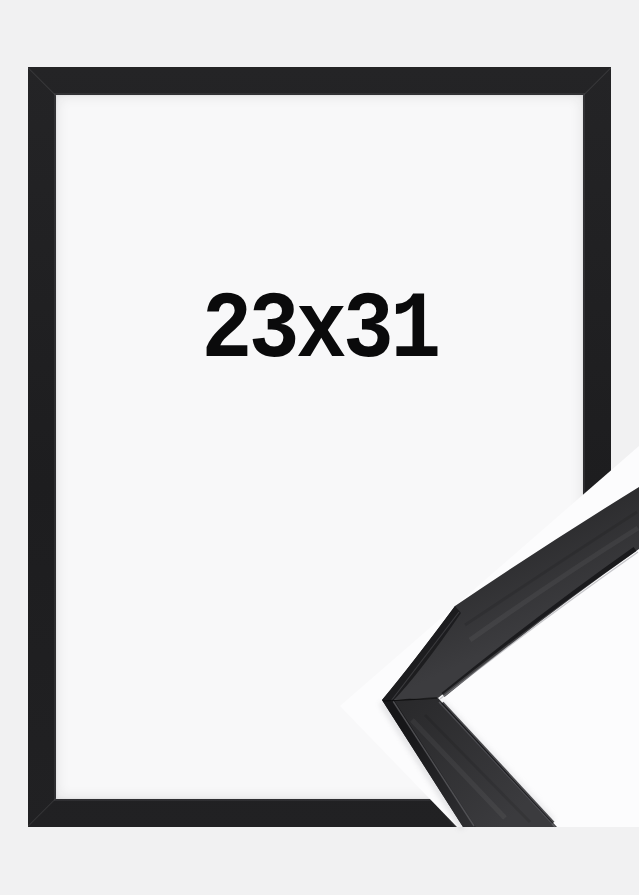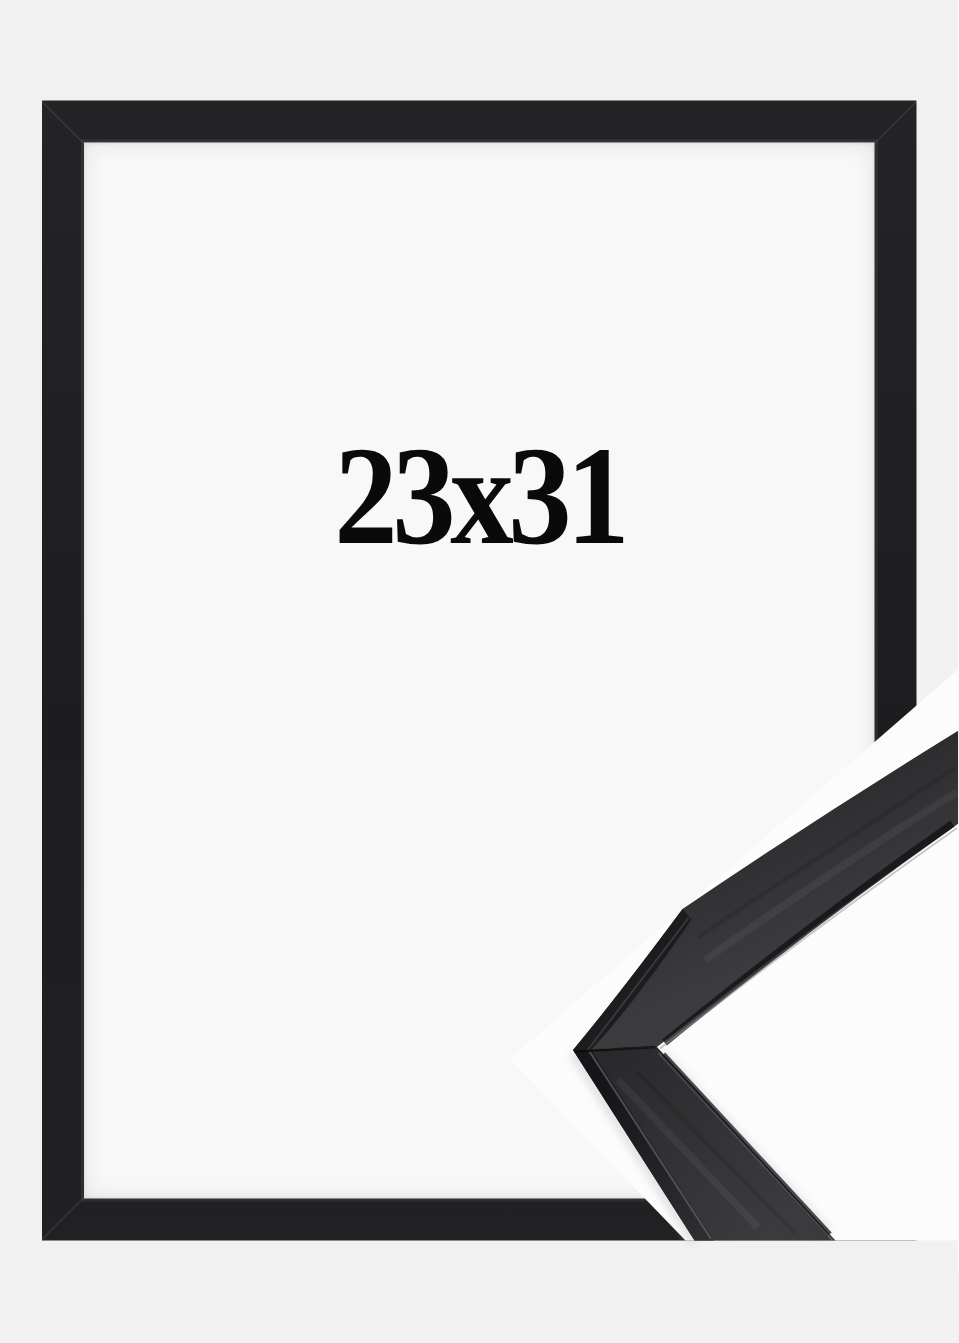--- a/index.html
+++ b/index.html
@@ -1,21 +1,21 @@
 <!DOCTYPE html>
 <html><head>
 <meta charset="utf-8">
 <style>
   html,body{margin:0;padding:0;}
   .stage{
     position:relative;
     width:639px;height:895px;
     background:#f1f1f2;
     overflow:hidden;
-    font-family:Liberation Serif, serif;
+    font-family:Liberation Mono, monospace;
   }
   
   .frame-border{
     position:absolute;
     left:28px;top:67px;
     width:583px;height:760px;
     box-sizing:border-box;
     background:linear-gradient(180deg,#242426 0%,#1d1d1f 55%,#212123 100%);
   }
   .frame-inner{

